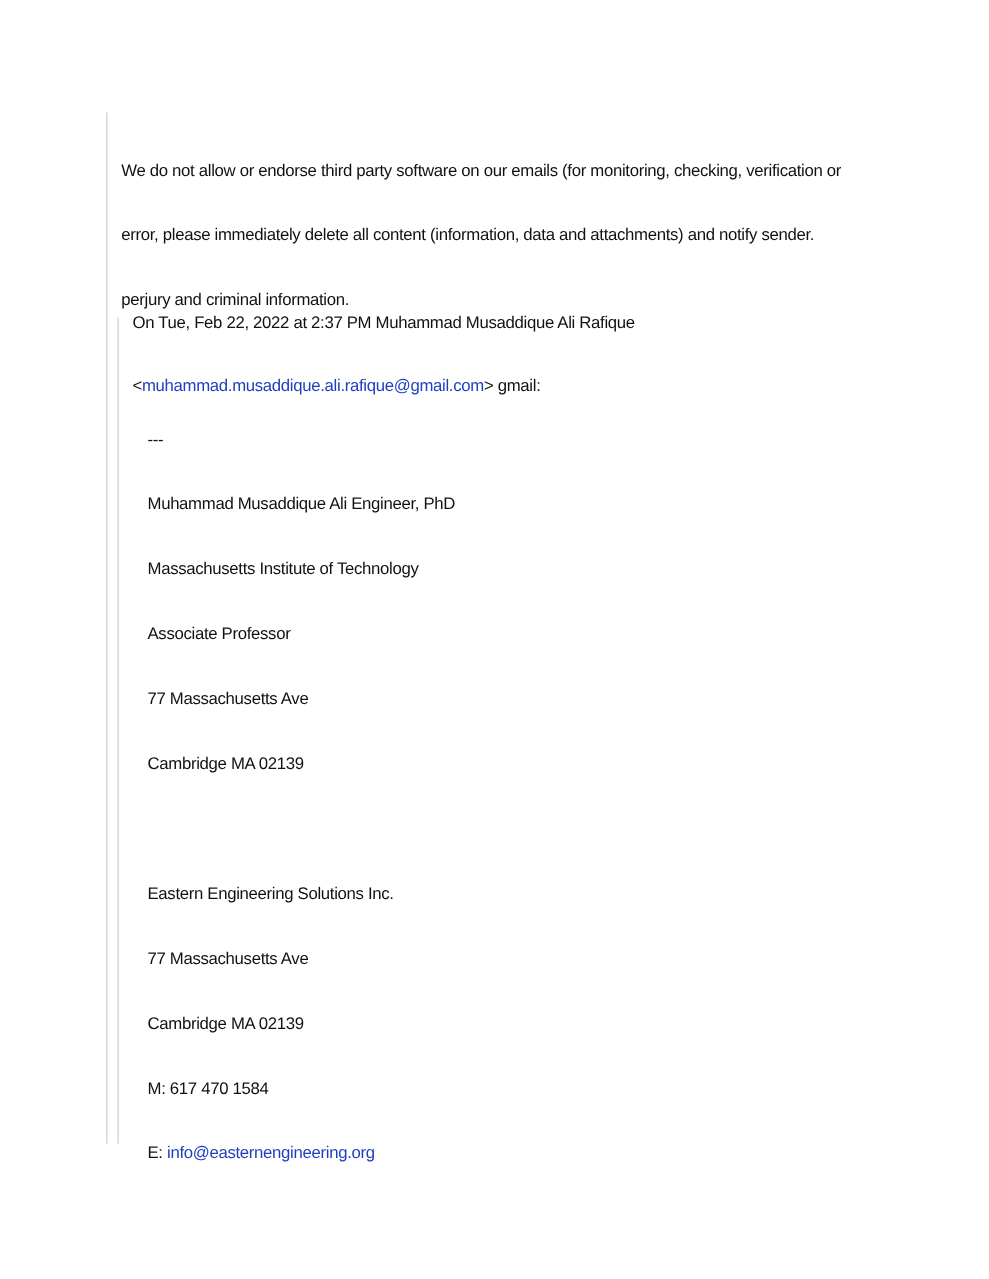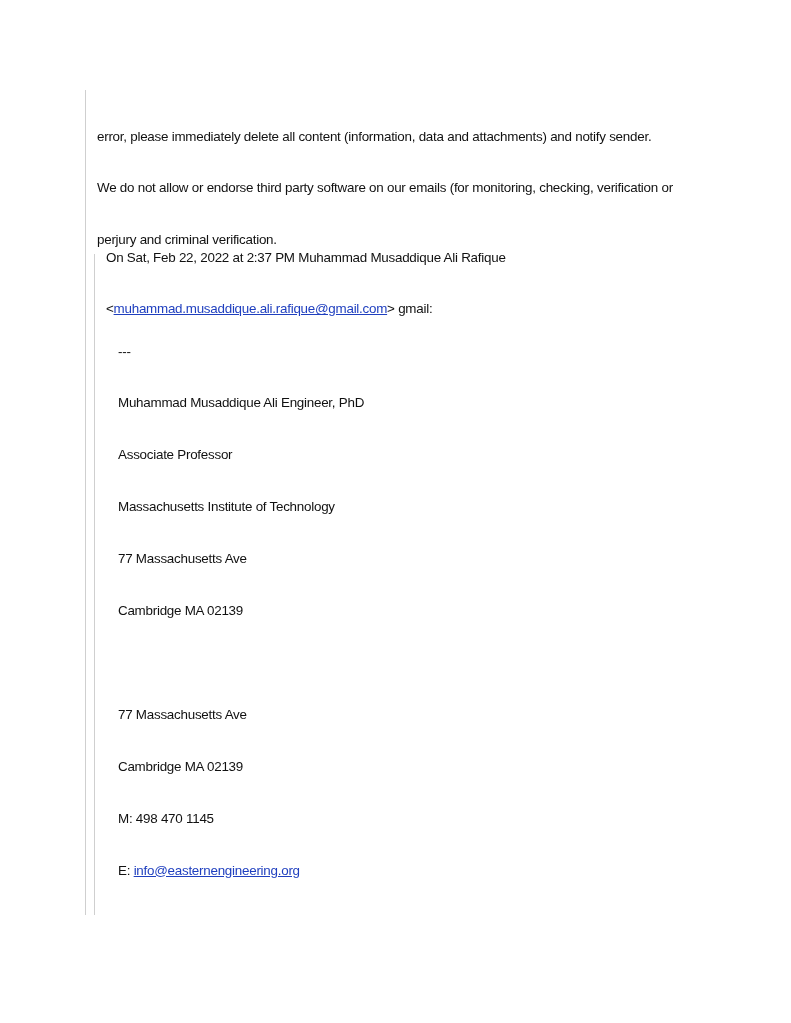--- a/index.html
+++ b/index.html
@@ -58,52 +58,52 @@
       height: 17.3px;
       white-space: nowrap;
     }
     .gap {
       display: block;
       height: 17.3px;
     }
     a, .link {
       color: #1a0dab;
       color: #1f3fbf;
-      text-decoration: underline;
       cursor: pointer;
     }
   </style>
 </head>
 <body>
 
 <div class="outer-quote-line"></div>
 <div class="inner-quote-line"></div>
 
 <div class="block top-disclaimer">
+  <span class="line">We do not allow or endorse third party software on our emails (for monitoring, checking, verification or</span>
   <span class="line">error, please immediately delete all content (information, data and attachments) and notify sender.</span>
-  <span class="line">We do not allow or endorse third party software on our emails (for monitoring, checking, verification or</span>
-  <span class="line">perjury and criminal verification.</span>
+  <span class="line">perjury and criminal information.</span>
 </div>
 
 <div class="block quote-header">
-  <span class="line">On Sat, Feb 22, 2022 at 2:37 PM Muhammad Musaddique Ali Rafique</span>
+  <span class="line">On Tue, Feb 22, 2022 at 2:37 PM Muhammad Musaddique Ali Rafique</span>
   <span class="line"><span>&lt;</span><a class="link">muhammad.musaddique.ali.rafique@gmail.com</a><span>&gt;</span><span> gmail:</span></span>
 </div>
 
 <div class="block sig">
   <span class="line">---</span>
   <span class="line">Muhammad Musaddique Ali Engineer, PhD</span>
+  <span class="line">Massachusetts Institute of Technology</span>
   <span class="line">Associate Professor</span>
-  <span class="line">Massachusetts Institute of Technology</span>
   <span class="line">77 Massachusetts Ave</span>
   <span class="line">Cambridge MA 02139</span>
   <span class="gap"></span>
+  <span class="line">Eastern Engineering Solutions Inc.</span>
   <span class="line">77 Massachusetts Ave</span>
   <span class="line">Cambridge MA 02139</span>
-  <span class="line"><span>M: </span><span>498 470 1145</span></span>
+  <span class="line"><span>M: </span><span>617 470 1584</span></span>
   <span class="line"><span>E: </span><a class="link">info@easternengineering.org</a></span>
   
   
 
   
   
   
   
   
 

